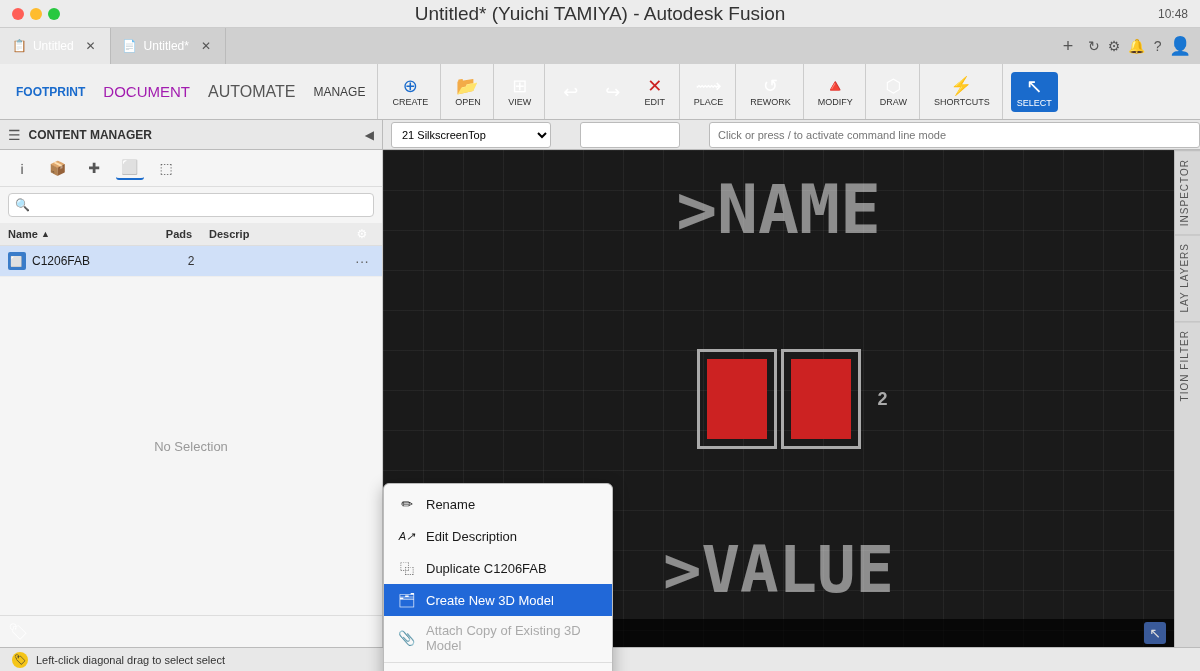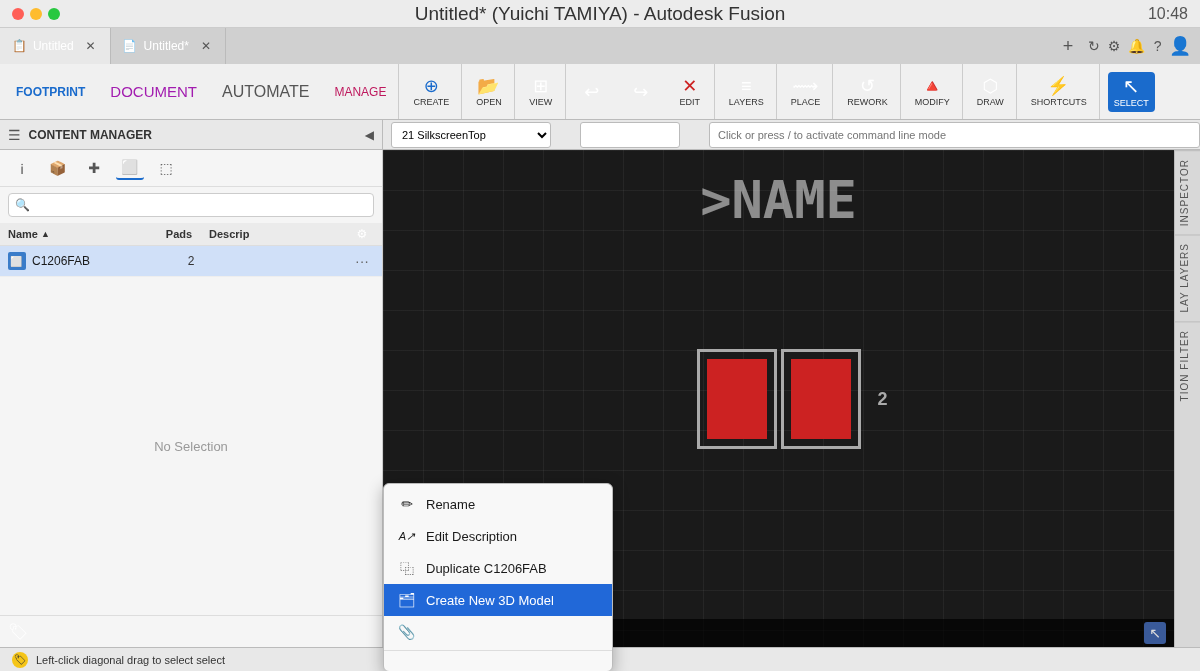--- a/index.html
+++ b/index.html
@@ -6,32 +6,32 @@
     body { font-family: -apple-system, BlinkMacSystemFont, 'Helvetica Neue', Arial, sans-serif; font-size: 12px; background: #1e1e1e; color: #fff; width: 1200px; height: 671px; overflow: hidden; }
 
     
     .title-bar { height: 28px; background: #ececec; display: flex; align-items: center; justify-content: center; position: relative; border-bottom: 1px solid #ccc; }
     .title-bar-buttons { position: absolute; left: 12px; display: flex; gap: 6px; }
     .tb-btn { width: 12px; height: 12px; border-radius: 50%; border: none; cursor: pointer; }
     .tb-close { background: #ff5f57; }
     .tb-min { background: #febc2e; }
     .tb-max { background: #28c840; }
     .title-bar-title { font-size: 19px; color: #333; font-weight: 500; }
-    .title-bar-right { position: absolute; right: 12px; display: flex; align-items: flex-end; gap: 8px; font-size: 16px; color: #555; }
+    .title-bar-right { position: absolute; right: 12px; display: flex; align-items: flex-end; gap: 8px; font-size: 12px; color: #555; }
 
     
     .tab-bar { height: 36px; background: #d0d0d0; display: flex; align-items: stretch; }
     .tab { display: flex; align-items: center; padding: 0 12px; gap: 6px; font-size: 12px; cursor: pointer; border-right: 1px solid #bbb; }
     .tab.active { background: #e8e8e8; }
     .tab-close { margin-left: 4px; width: 14px; height: 14px; display: flex; align-items: center; justify-content: center; border-radius: 3px; cursor: pointer; color: #555; }
     .tab-bar-right { margin-left: auto; display: flex; align-items: center; padding-right: 8px; gap: 8px; }
 
     
     .toolbar { height: 56px; background: #f0f0f0; display: flex; align-items: center; border-bottom: 1px solid #bbb; padding: 0 4px; gap: 2px; }
-    .toolbar-group { display: flex; align-items: center; height: 100%; border-right: 1px solid #ccc; padding: 0 6px; gap: 13px; }
+    .toolbar-group { display: flex; align-items: center; height: 100%; border-right: 1px solid #ccc; padding: 0 6px; gap: 6px; }
     .toolbar-group:last-child { border-right: none; }
     .tb-item { display: flex; flex-direction: column; align-items: center; justify-content: center; padding: 4px 6px; cursor: pointer; border-radius: 4px; min-width: 36px; gap: 2px; }
     .tb-icon { font-size: 18px; line-height: 1; }
     .tb-label { font-size: 9px; color: #333; white-space: nowrap; }
     .tb-item.highlighted .tb-icon { color: #1a6bcc; }
     .tb-item.active-select { background: #1a6bcc; border-radius: 4px; }
     .tb-item.active-select .tb-icon { color: #fff; }
     .tb-item.active-select .tb-label { color: #fff; }
     .tb-item.red-icon .tb-icon { color: #cc2222; }
 
@@ -75,21 +75,21 @@
     .cm-item { display: flex; align-items: center; padding: 7px 14px; gap: 10px; cursor: pointer; font-size: 13px; color: #1a1a1a; }
     .cm-item.highlighted { background: #2168d8; color: #fff; }
     .cm-item.disabled { color: #aaa; cursor: default; }
     .cm-icon { width: 18px; height: 18px; font-size: 14px; display: flex; align-items: center; justify-content: center; flex-shrink: 0; }
     .cm-separator { height: 1px; background: #ddd; margin: 2px 0; }
 
     
     .canvas-area { flex: 1; background: #1a1a1a; position: relative; overflow: hidden; }
     .canvas-bg { width: 100%; height: 100%; position: relative; }
     .grid-overlay { position: absolute; inset: 0; background-image: repeating-linear-gradient(rgba(255,255,255,0.05) 0 1px, transparent 1px 40px), repeating-linear-gradient(90deg, rgba(255,255,255,0.05) 0 1px, transparent 1px 40px); }
-    .footprint-name { position: absolute; top: 20px; left: 50%; transform: translateX(-50%); font-size: 52px; font-weight: 700; color: rgba(255,255,255,0.5); white-space: nowrap; font-family: monospace; text-align: right; }
+    .footprint-name { position: absolute; top: 20px; left: 50%; transform: translateX(-50%); font-size: 68px; font-weight: 700; color: rgba(255,255,255,0.5); white-space: nowrap; font-family: monospace; text-align: right; }
     .footprint-value { position: absolute; bottom: 40px; left: 50%; transform: translateX(-50%); font-size: 64px; font-weight: 700; color: rgba(255,255,255,0.5); white-space: nowrap; font-family: monospace; }
     .pad-container { position: absolute; top: 50%; left: 50%; transform: translate(-50%, -50%); display: flex; gap: 4px; align-items: center; }
     .pad-outer { width: 80px; height: 100px; border: 3px solid #aaa; background: transparent; position: relative; }
     .pad-inner { width: 60px; height: 80px; background: #cc2222; position: absolute; top: 50%; left: 50%; transform: translate(-50%, -50%); }
     .pad-number { position: absolute; right: -30px; top: 50%; transform: translateY(-50%); color: #aaa; font-size: 18px; font-weight: bold; }
     .canvas-bottom { position: absolute; bottom: 0; left: 0; right: 0; height: 28px; background: rgba(0,0,0,0.7); display: flex; align-items: center; justify-content: space-between; padding: 0 8px; }
     .canvas-tools { display: flex; align-items: center; gap: 6px; }
     .canvas-tool-btn { width: 22px; height: 22px; display: flex; align-items: center; justify-content: center; cursor: pointer; border-radius: 3px; font-size: 14px; color: #ddd; }
     .canvas-tool-btn.red { color: #cc2222; }
     .canvas-tool-btn.blue { color: #4499ff; background: #2244aa; border-radius: 50%; }
@@ -146,21 +146,21 @@
       <div class="tb-item">
         <span class="tb-icon" style="font-size:12px;color:#1a6bcc;font-weight:700;">FOOTPRINT</span>
       </div>
       <div class="tb-item">
         <span class="tb-icon" style="font-size:15px;color:#a21caf;">DOCUMENT</span>
       </div>
       <div class="tb-item">
         <span class="tb-icon" style="font-size:16px;color:#555;">AUTOMATE</span>
       </div>
       <div class="tb-item">
-        <span class="tb-icon" style="font-size:12px;color:#be185d;text-align:right;">MANAGE</span>
+        <span class="tb-icon" style="font-size:12px;color:#404040;text-align:right;">MANAGE</span>
       </div>
     </div>
 
     <div class="toolbar-group">
       <div class="tb-item highlighted">
         <span class="tb-icon">⊕</span>
         <span class="tb-label">CREATE</span>
       </div>
     </div>
 
@@ -184,26 +184,20 @@
         </div>
       <div class="tb-item">
           <span class="tb-icon">↪</span>
         </div>
       <div class="tb-item red-icon">
         <span class="tb-icon">✕</span>
         <span class="tb-label">EDIT</span>
       </div>
     </div>
 
-    <div class="toolbar-group">
-      <div class="tb-item">
-        <span class="tb-icon">≡</span>
-        <span class="tb-label">LAYERS</span>
-      </div>
-    </div>
 
     <div class="toolbar-group">
       <div class="tb-item">
         <span class="tb-icon">⟿</span>
         <span class="tb-label">PLACE</span>
       </div>
     </div>
 
     <div class="toolbar-group">
       <div class="tb-item">
@@ -313,20 +307,21 @@
     <div class="cm-item">
       <span class="cm-icon">⿻</span>
       <span>Duplicate C1206FAB</span>
     </div>
     <div class="cm-item highlighted">
       <span class="cm-icon">🗂</span>
       <span>Create New 3D Model</span>
     </div>
     <div class="cm-item disabled">
       <span class="cm-icon">📎</span>
+      <span>Attach Copy of Existing 3D Model</span>
     </div>
     <div class="cm-separator"></div>
     <div class="cm-item">
       
       
     </div>
   </div>
 
   <div class="canvas-area">
     <div class="canvas-bg">
@@ -337,20 +332,21 @@
       <div class="pad-container">
         <div class="pad-outer">
           <div class="pad-inner"></div>
         </div>
         <div class="pad-outer" style="position:relative;">
           <div class="pad-inner"></div>
           <span class="pad-number">2</span>
         </div>
       </div>
 
+      <div class="footprint-value">&gt;VALUE</div>
 
       <div class="canvas-bottom">
         <div class="canvas-tools">
           <div class="canvas-tool-btn blue">ℹ</div>
           <div class="canvas-tool-btn">👁</div>
           <div class="canvas-tool-btn">⊕</div>
           <div class="canvas-tool-btn">⊖</div>
           <div class="canvas-tool-btn">⊙</div>
           <div class="canvas-tool-btn">⊞</div>
           <div class="canvas-tool-btn">✚</div>

